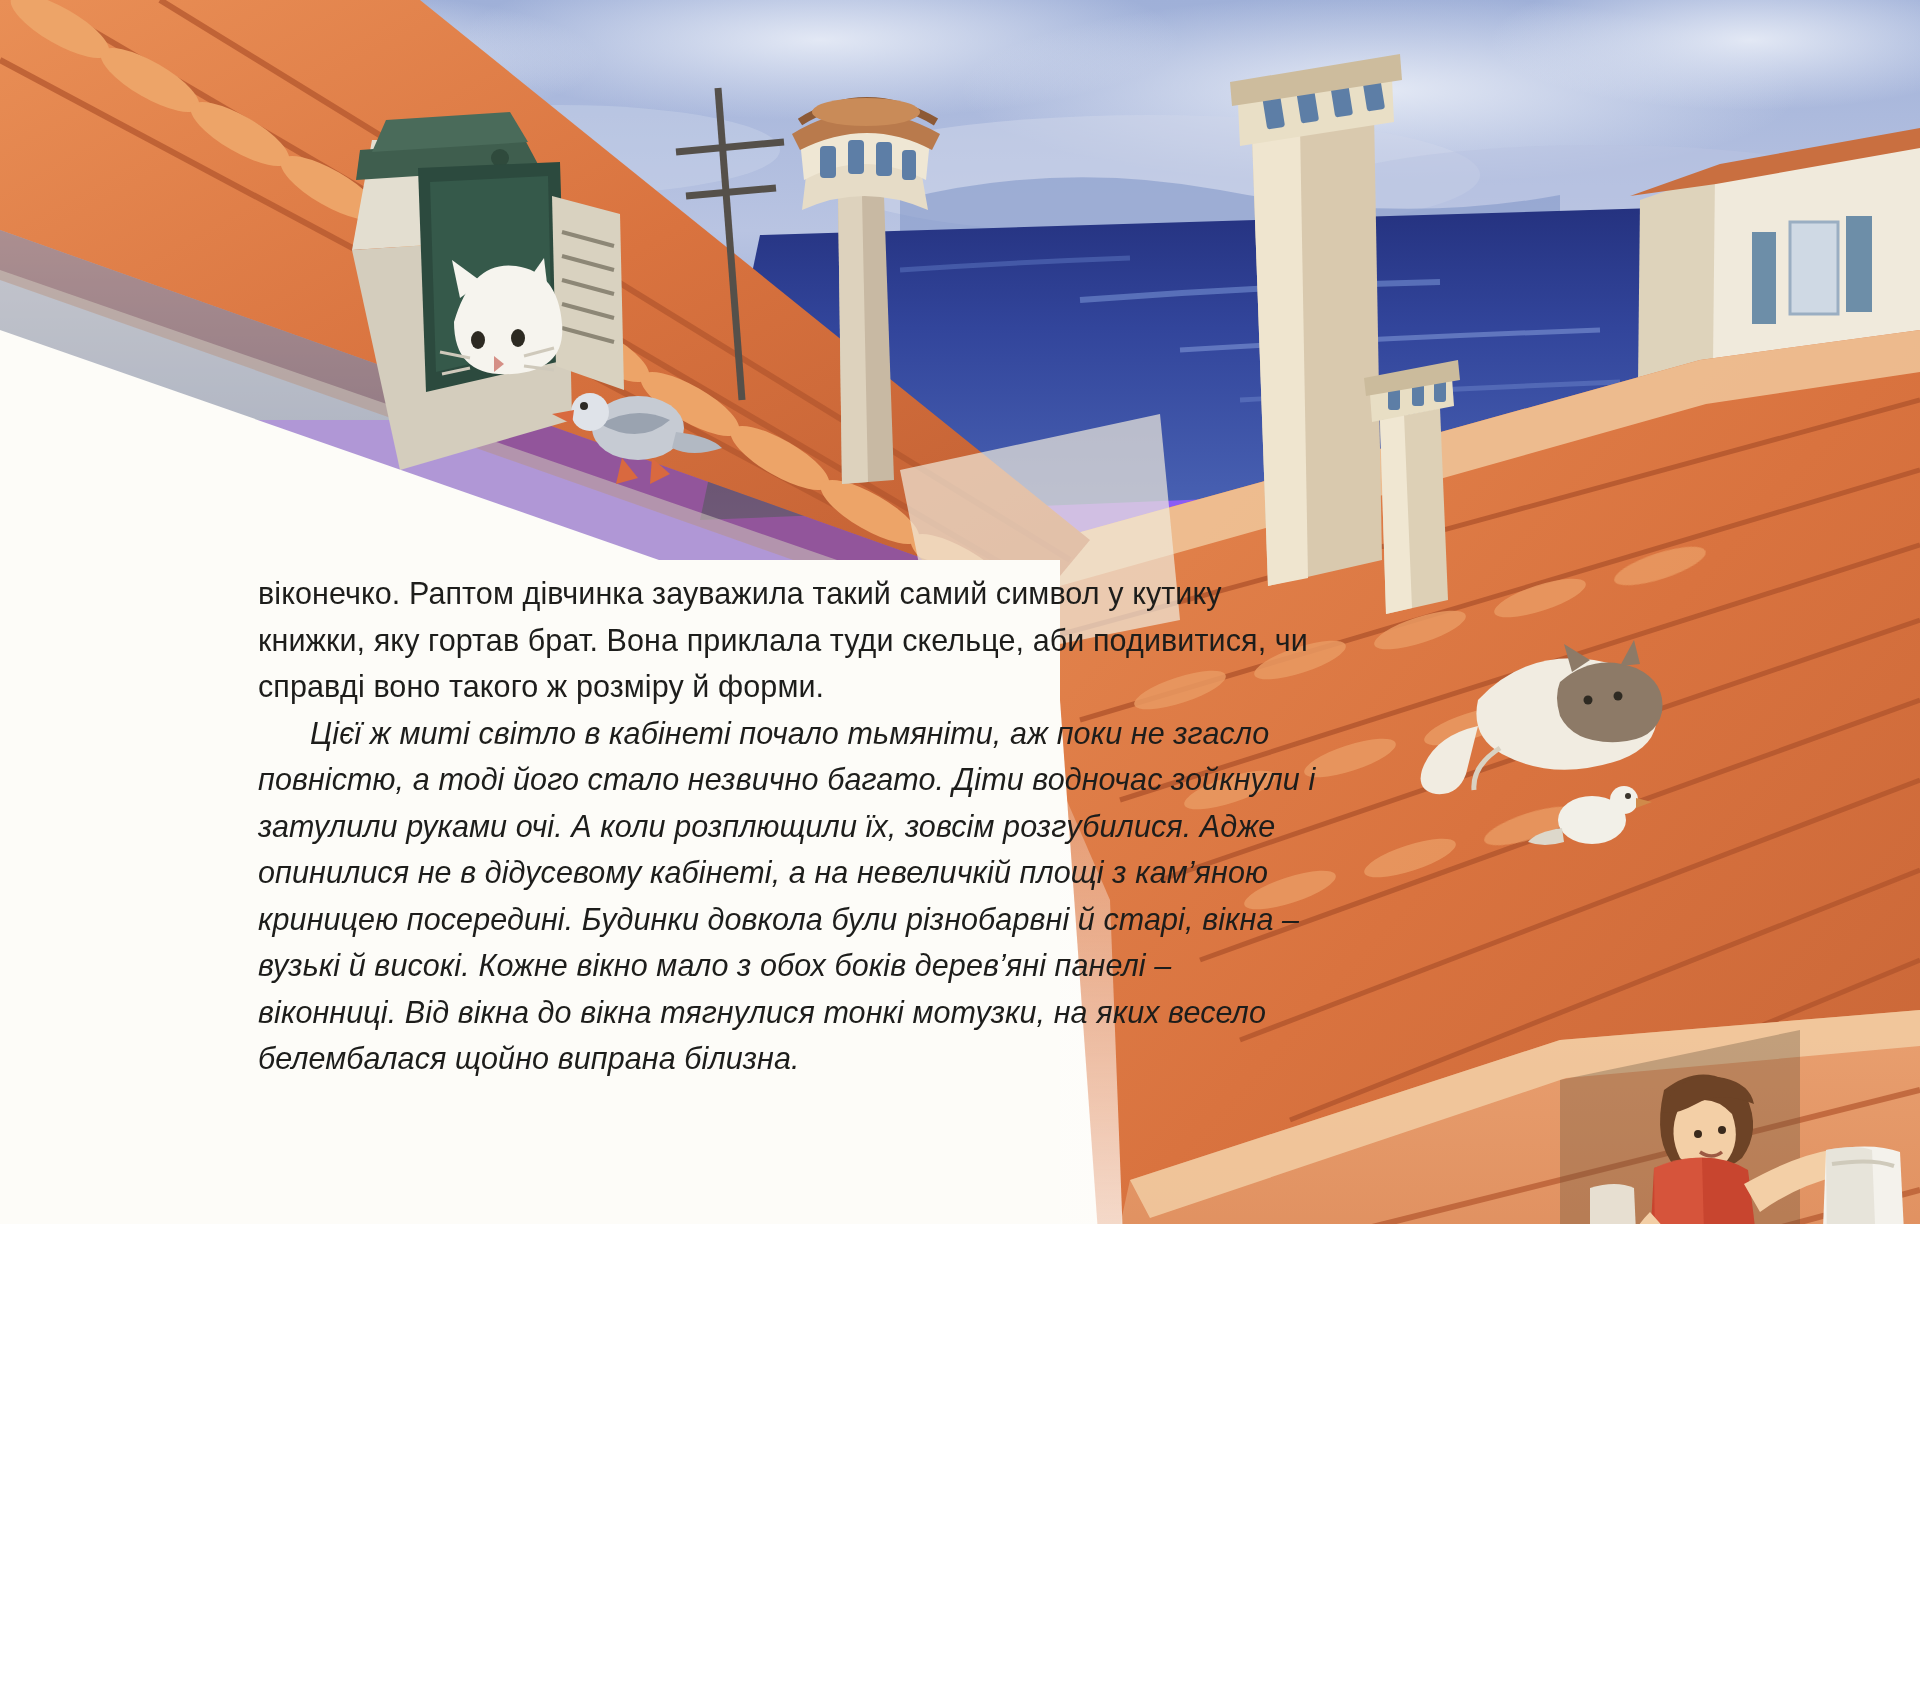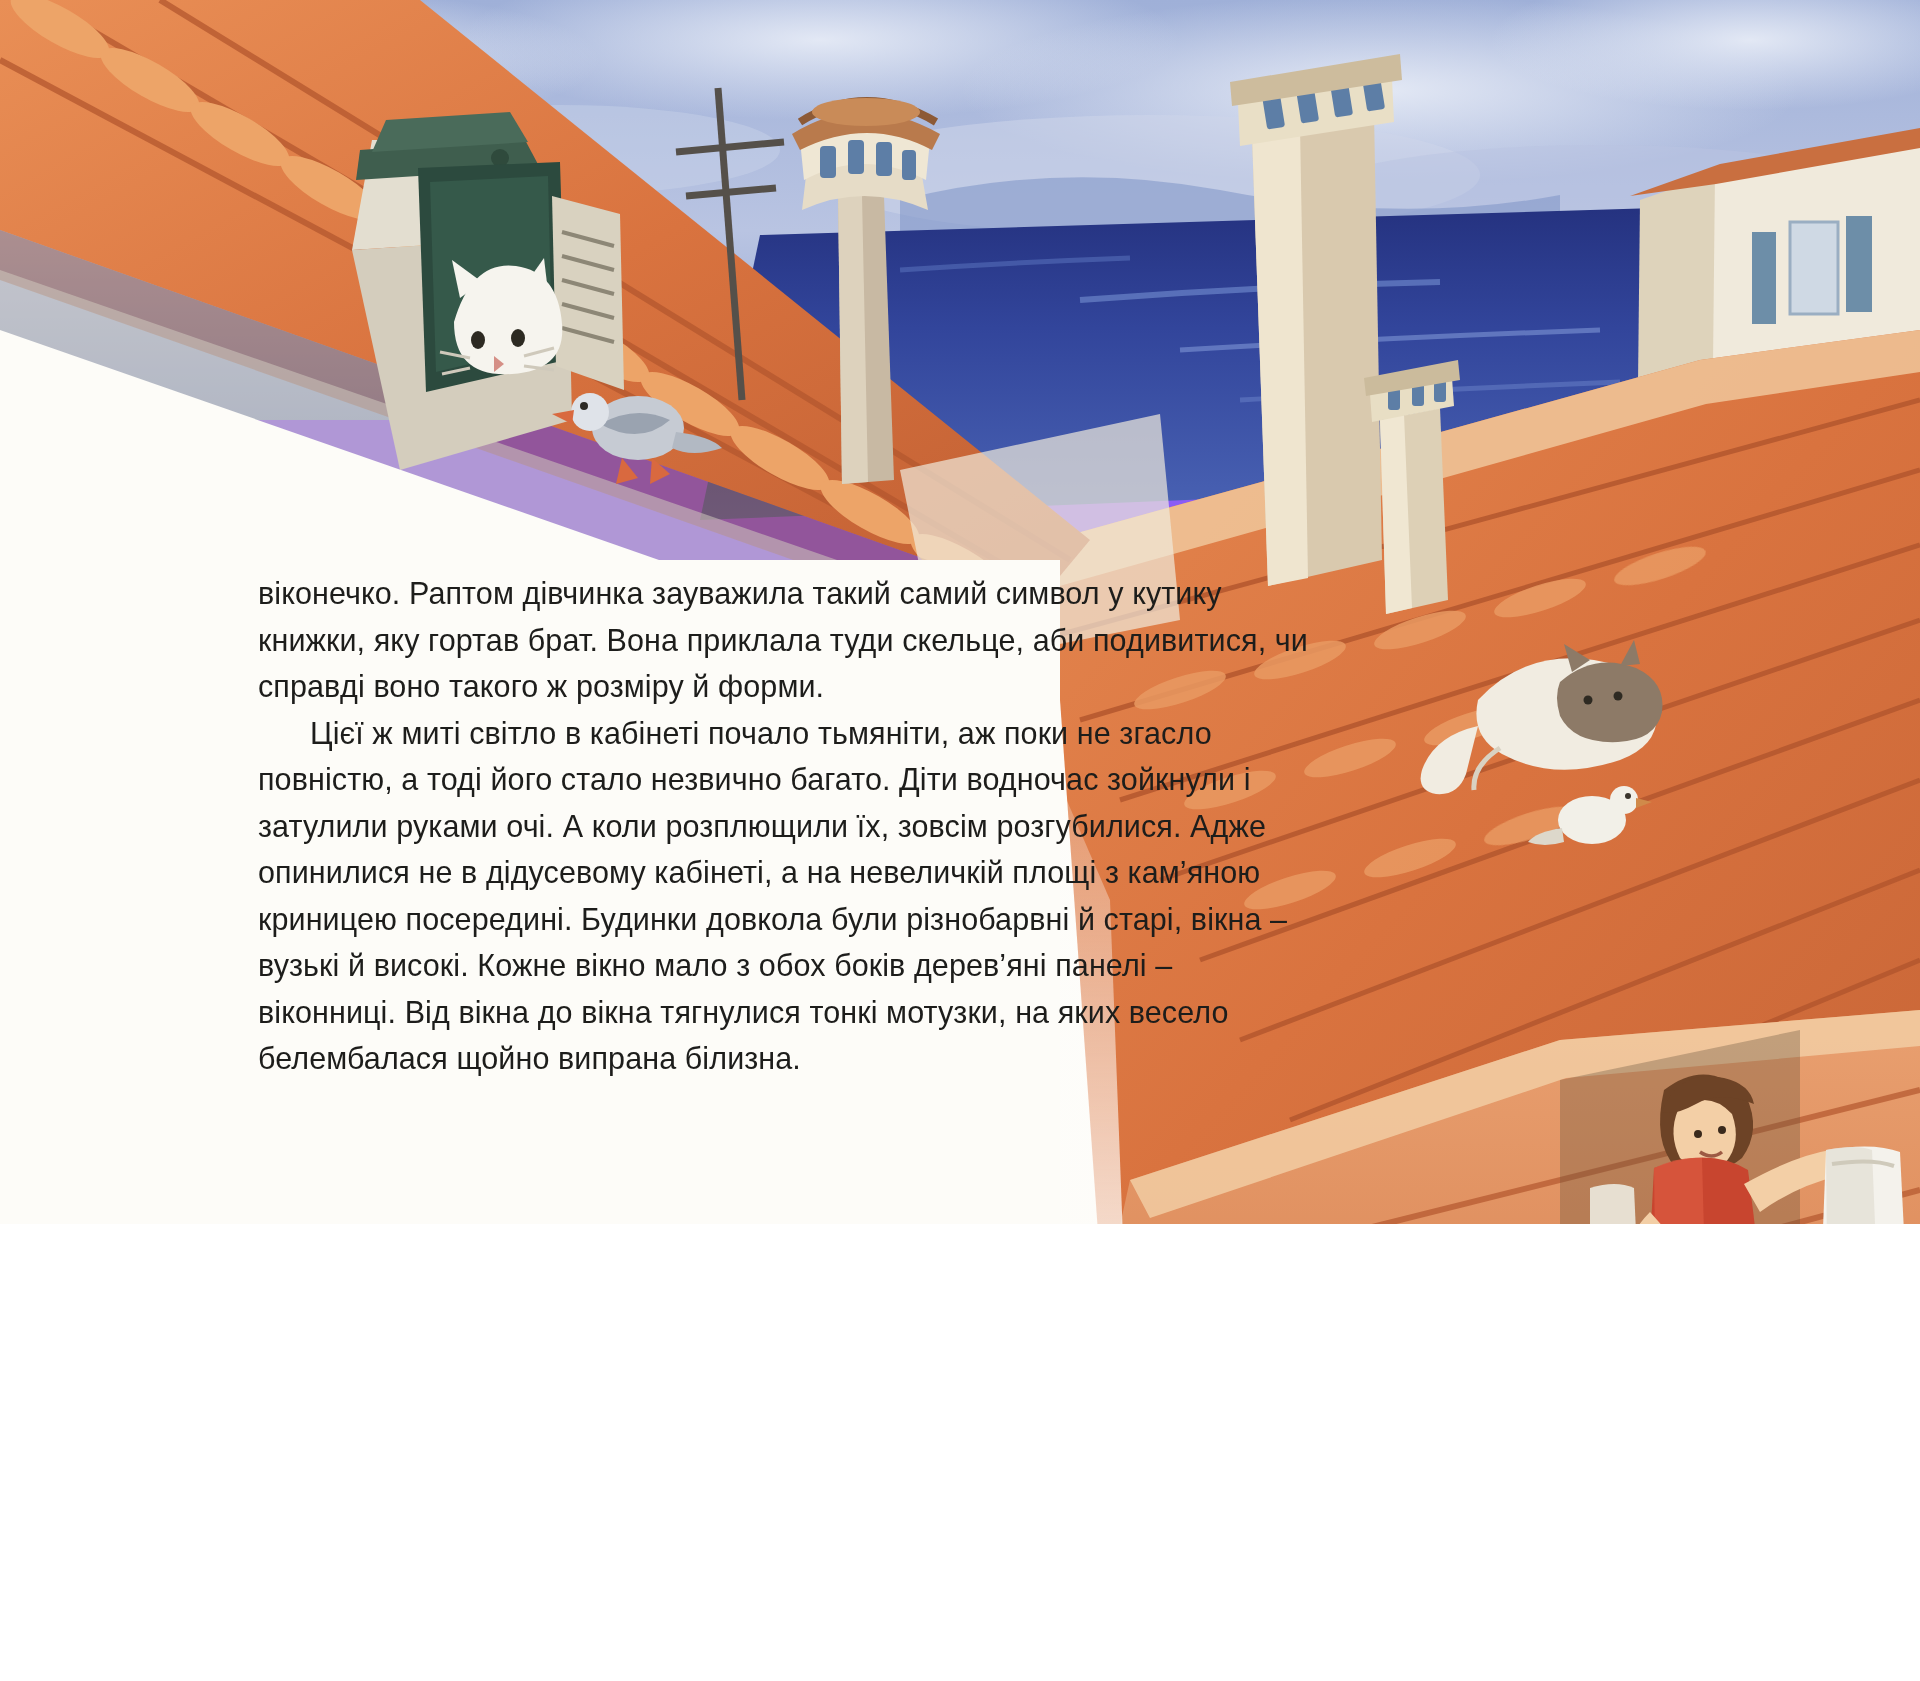--- a/index.html
+++ b/index.html
@@ -42,20 +42,21 @@
     font-family: "Liberation Sans", sans-serif;
     font-size: 30.5px;
     line-height: 46.5px;
     color: #1d1d1b;
     letter-spacing: 0.1px;
     margin: 0;
     text-align: left;
   }
   .para.indent {
     text-indent: 52px;
+    font-style: italic;
   }
   .para + .para {
     margin-top: 0px;
   }
   .page-number {
     position: absolute;
     left: 258px;
     top: 1452px;
     font-family: "Liberation Sans", sans-serif;
     font-size: 31px;

